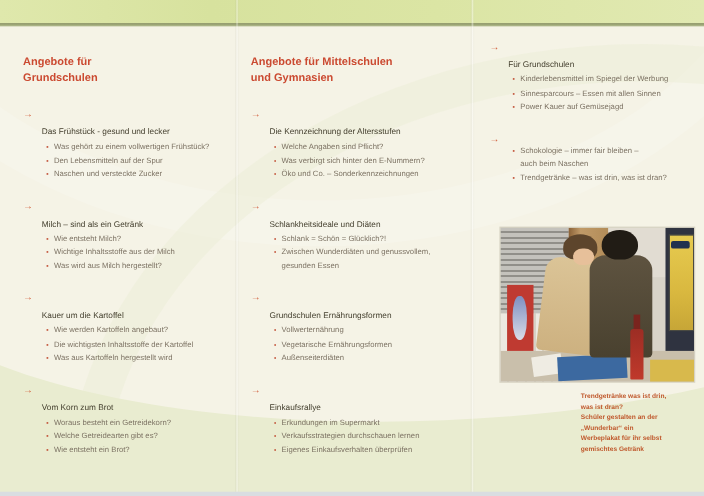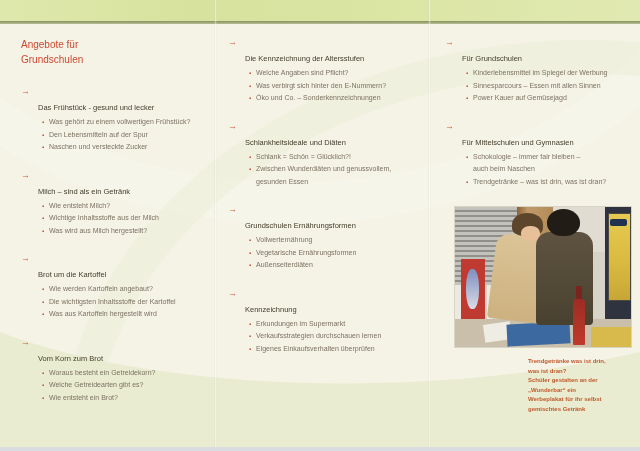--- a/index.html
+++ b/index.html
@@ -22,21 +22,21 @@
   .curve-bottom{position:absolute;left:0;top:328px;width:640px;height:123px;}
   
   .fold{position:absolute;top:0;bottom:0;width:3px;
     background:linear-gradient(to right,rgba(110,110,80,0.10),rgba(255,255,255,0.40),rgba(110,110,80,0.05));}
   .fold.f1{left:214px;} .fold.f2{left:428px;}
   .scan-edge{position:absolute;left:0;bottom:0;width:640px;height:4px;background:#d9dde1;}
 
   
   .col{position:absolute;top:37px;width:192px;}
   .col1{left:21px;} .col2{left:228px;} .col3{left:445px;width:196px;}
-  .header{margin:0 0 19px 0;font-size:10px;line-height:15px;font-weight:normal;
+  .header{margin:12px 0 19px 0;font-size:10px;line-height:15px;font-weight:bold;
     color:#cb4a31;white-space:pre-line;letter-spacing:0;}
   .col3 .header{font-size:9px;letter-spacing:-0.15px;line-height:15px;}
   .section{margin-bottom:16px;}
   .sec-head{display:flex;align-items:flex-start;}
   .arrow{flex:none;width:13px;color:#d05c39;font-size:9px;line-height:11px;font-weight:bold;}
   .sec-title{margin:16px 0 3px 4px;font-size:7.5px;line-height:11px;font-weight:normal;color:#45402f;}
   ul.items{list-style:none;margin:0;padding:0 0 0 21px;}
   li.item{display:flex;font-size:7px;line-height:12.5px;color:#7c7263;}
   .bullet{flex:none;width:7px;color:#c14f35;font-size:6px;line-height:12.5px;}
   .item-text{white-space:pre-line;}
@@ -135,21 +135,21 @@
         <li class="item">
             <span class="bullet">▪</span>
             <span class="item-text">Was wird aus Milch hergestellt?</span>
           </li>
       </ul>
     </div>
 
     <div class="section">
       <div class="sec-head">
         <span class="arrow">→</span>
-        <h3 class="sec-title">Brot um die Kartoffel</h3>
+        <h3 class="sec-title">Kauer um die Kartoffel</h3>
       </div>
       <ul class="items">
         <li class="item">
             <span class="bullet">▪</span>
             <span class="item-text">Wie werden Kartoffeln angebaut?</span>
           </li>
         <li class="item">
             <span class="bullet">▪</span>
             <span class="item-text">Die wichtigsten Inhaltsstoffe der Kartoffel</span>
           </li>
@@ -176,20 +176,22 @@
           </li>
         <li class="item">
             <span class="bullet">▪</span>
             <span class="item-text">Wie entsteht ein Brot?</span>
           </li>
       </ul>
     </div>
   </div>
 
   <div class="col col2">
+    <h2 class="header">Angebote für Mittelschulen
+und Gymnasien</h2>
 
     <div class="section">
       <div class="sec-head">
         <span class="arrow">→</span>
         <h3 class="sec-title">Die Kennzeichnung der Altersstufen</h3>
       </div>
       <ul class="items">
         <li class="item">
             <span class="bullet">▪</span>
             <span class="item-text">Welche Angaben sind Pflicht?</span>
@@ -240,21 +242,21 @@
         <li class="item">
             <span class="bullet">▪</span>
             <span class="item-text">Außenseiterdiäten</span>
           </li>
       </ul>
     </div>
 
     <div class="section">
       <div class="sec-head">
         <span class="arrow">→</span>
-        <h3 class="sec-title">Kennzeichnung</h3>
+        <h3 class="sec-title">Einkaufsrallye</h3>
       </div>
       <ul class="items">
         <li class="item">
             <span class="bullet">▪</span>
             <span class="item-text">Erkundungen im Supermarkt</span>
           </li>
         <li class="item">
             <span class="bullet">▪</span>
             <span class="item-text">Verkaufsstrategien durchschauen lernen</span>
           </li>
@@ -285,21 +287,20 @@
         <li class="item">
             <span class="bullet">▪</span>
             <span class="item-text">Power Kauer auf Gemüsejagd</span>
           </li>
       </ul>
     </div>
 
     <div class="section">
       <div class="sec-head">
         <span class="arrow">→</span>
-        <h3 class="sec-title">Für Mittelschulen und Gymnasien</h3>
       </div>
       <ul class="items">
         <li class="item">
             <span class="bullet">▪</span>
             <span class="item-text">Schokologie – immer fair bleiben –
 auch beim Naschen</span>
           </li>
         <li class="item">
             <span class="bullet">▪</span>
             <span class="item-text">Trendgetränke – was ist drin, was ist dran?</span>

